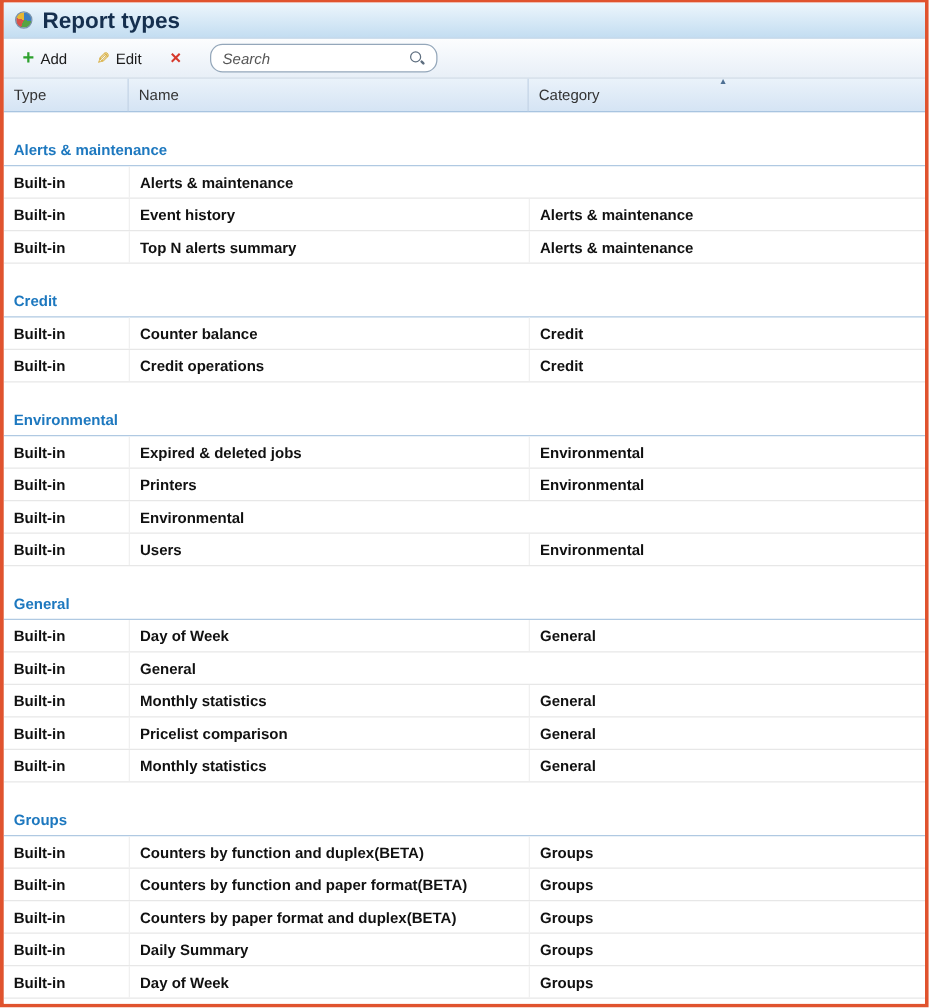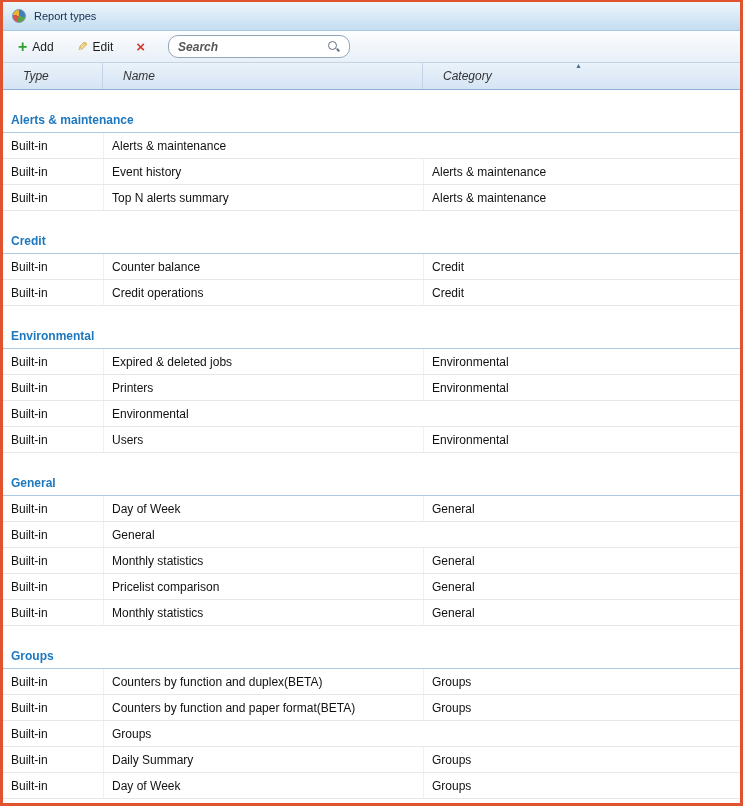--- a/index.html
+++ b/index.html
@@ -14,21 +14,21 @@
     flex:0 0 29px; height:29px;
     background:linear-gradient(#edf6fc,#c3ddf1);
     border-bottom:1px solid #a9c6e0;
     display:flex; align-items:center; padding:0 9px;
   }
   .title-icon{
     width:14px; height:14px; border-radius:50%; margin-right:8px;
     background:conic-gradient(#3d7fc1 0 100deg,#58a343 100deg 200deg,#d8534a 200deg 285deg,#e8b732 285deg 360deg);
     border:1px solid #7a93ab;
   }
-  .title-text{ font-weight:normal; font-size:11px; color:#152f4e; }
+  .title-text{ font-weight:bold; font-size:18px; color:#152f4e; }
 
   
   .toolbar{
     flex:0 0 32px; height:32px;
     background:linear-gradient(#fcfdfe,#e8eff7);
     border-bottom:1px solid #c6d4e2;
     display:flex; align-items:center; padding:0 5px; gap:3px;
   }
   .tb-btn{
     display:flex; align-items:center; gap:5px;
@@ -38,61 +38,61 @@
   .icon-plus{ color:#2ea12e; font-weight:bold; font-size:16px; line-height:12px; }
   .icon-pencil{ color:#d4a017; font-size:13px; line-height:12px; transform:scaleX(-1); }
   .icon-x{ color:#d6392c; font-weight:bold; font-size:15px; line-height:12px; }
   .search-box{
     margin-left:10px; width:182px; height:23px;
     border:1px solid #94a7ba; border-radius:10px; background:#fff;
     display:flex; align-items:center; padding:0 9px; gap:4px;
   }
   .search-box input{
     flex:1; min-width:0; border:none; outline:none; background:transparent;
-    font-family:inherit; font-size:12px; font-style:italic; color:#000000;font-weight:bold;
+    font-family:inherit; font-size:12px; font-style:italic; color:#000000;
   }
   .search-box input::placeholder{ color:#555; font-style:italic; opacity:1; }
   .icon-search{ position:relative; width:13px; height:13px; flex:0 0 auto; }
   .icon-search::before{
     content:""; position:absolute; left:1px; top:1px; width:7px; height:7px;
     border:1.5px solid #5f6f80; border-radius:50%;
   }
   .icon-search::after{
     content:""; position:absolute; left:9px; top:9px; width:4px; height:2px;
     background:#5f6f80; transform:rotate(45deg); border-radius:1px;
   }
 
   
   .grid-header{
     flex:0 0 27px; height:27px; display:flex;
     background:linear-gradient(#eaf2fa,#d5e4f4);
     border-bottom:1px solid #8fb2d6;
     font-size:12px; color:#333;
   }
   .grid-header .col{
-    display:flex; align-items:center; padding-left:20px; height:100%;
-    border-right:1px solid #c3d4e6; position:relative;font-style:italic;
+    display:flex; align-items:center; padding-left:8px; height:100%;
+    border-right:1px solid #c3d4e6; position:relative;
   }
   .col-type{ width:100px; }
   .col-name{ width:320px; }
   .col-cat{ flex:1; border-right:none !important; }
   .sort-arrow{
     position:absolute; left:152px; top:-1px;
     font-size:7px; color:#4d6f93; line-height:8px;
   }
 
   
   .grid-body{ flex:1; overflow:hidden; background:#fff; font-size:12px; color:#111; }
   .group-title{
     padding:22px 0 4px 8px; line-height:16px;
     font-weight:bold; font-size:12px; color:#1d78bf;
     border-bottom:1px solid #b0c9e2;
   }
   .row{ display:flex; height:26px; border-bottom:1px solid #e7e7e7; }
-  .cell{ display:flex; align-items:center; padding-left:8px; height:100%; overflow:hidden; white-space:nowrap; }
+  .cell{ display:flex; align-items:center; padding-left:8px; height:100%; overflow:hidden; white-space:nowrap;font-weight:bold; }
   .cell-type{ width:100px; }
   .cell-name{ width:320px; border-left:1px solid #f0f0f0; }
   .cell-cat{ flex:1; border-left:1px solid #f0f0f0; }
 </style>
 </head>
 <body>
 
 <div class="window">
 
   <div class="titlebar">
@@ -205,20 +205,21 @@
         <div class="cell cell-name">Counters by function and duplex(BETA)</div>
         <div class="cell cell-cat">Groups</div>
       </div>
       <div class="row">
         <div class="cell cell-type">Built-in</div>
         <div class="cell cell-name">Counters by function and paper format(BETA)</div>
         <div class="cell cell-cat">Groups</div>
       </div>
       <div class="row">
         <div class="cell cell-type">Built-in</div>
+        <div class="cell cell-name">Counters by paper format and duplex(BETA)</div>
         <div class="cell cell-cat">Groups</div>
       </div>
       <div class="row">
         <div class="cell cell-type">Built-in</div>
         <div class="cell cell-name">Daily Summary</div>
         <div class="cell cell-cat">Groups</div>
       </div>
       <div class="row">
         <div class="cell cell-type">Built-in</div>
         <div class="cell cell-name">Day of Week</div>

